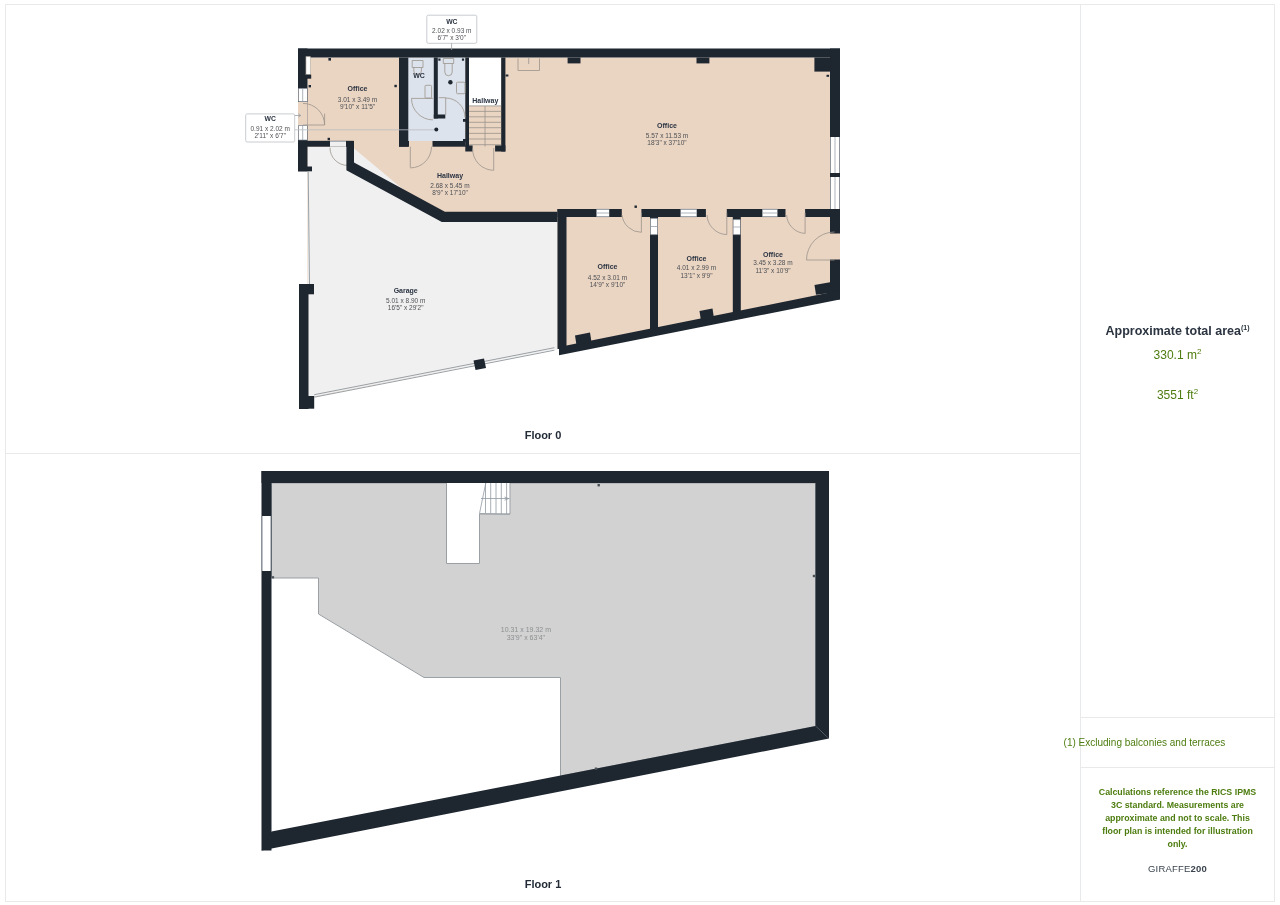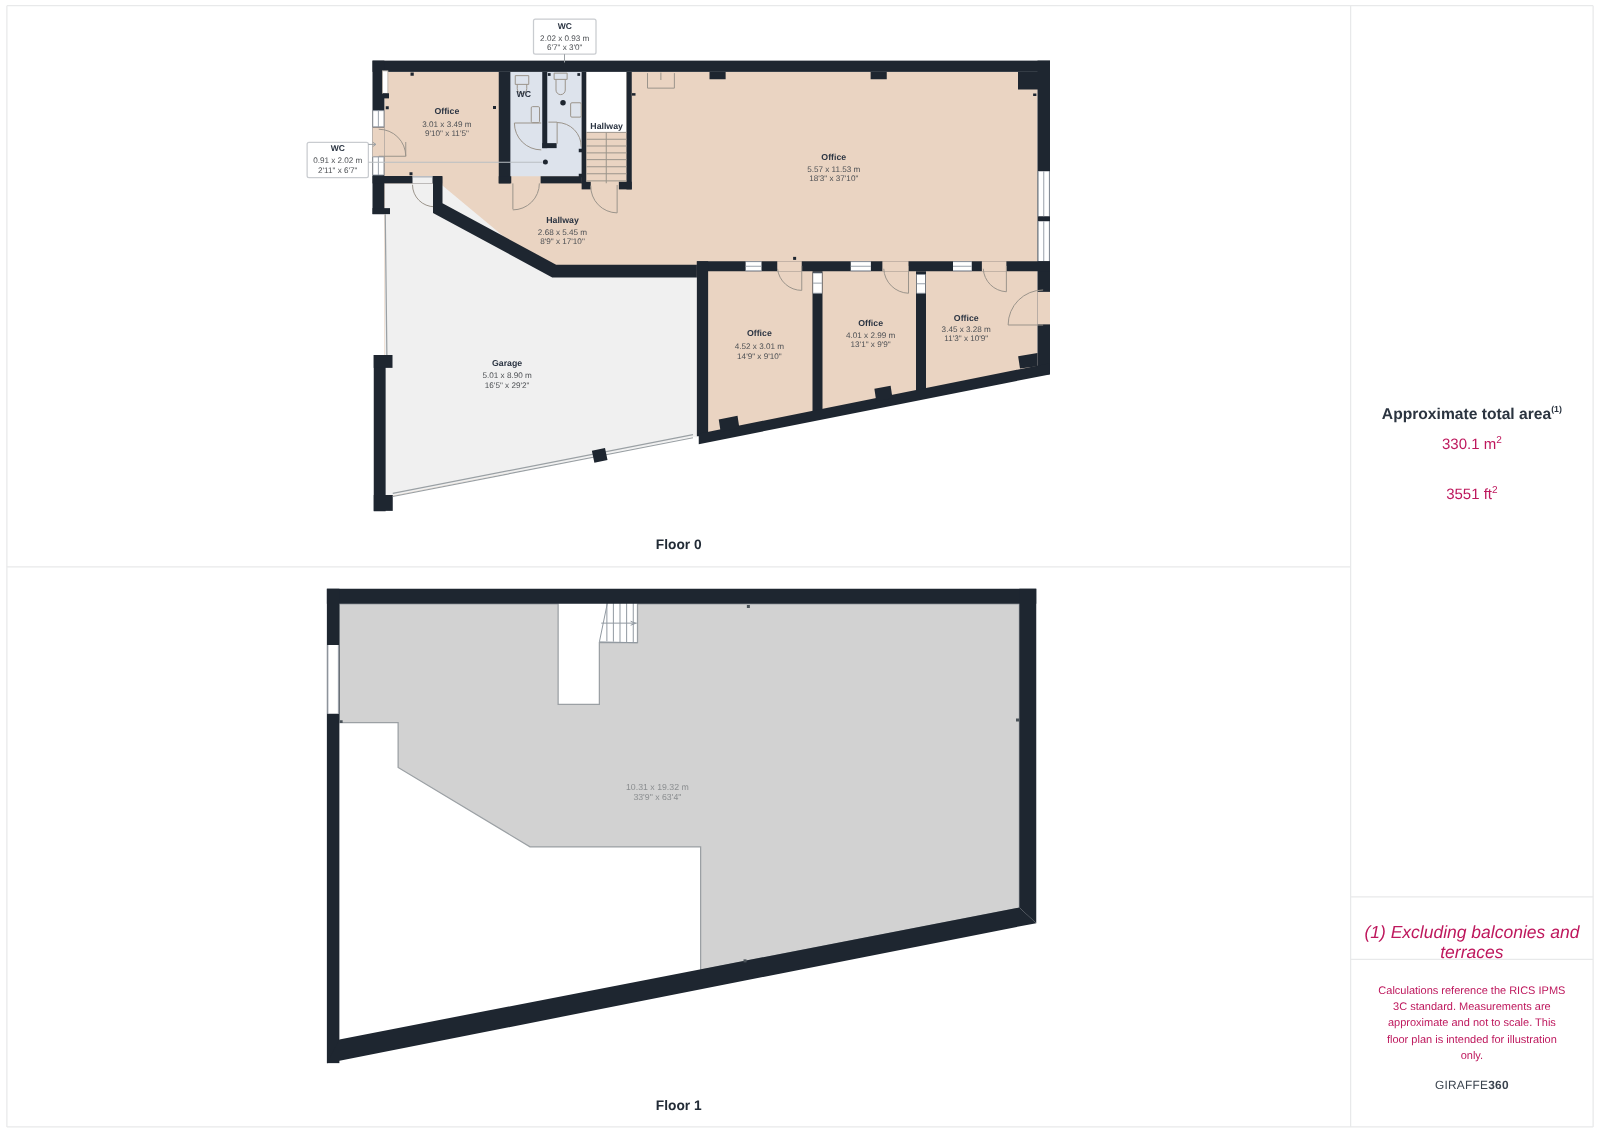--- a/index.html
+++ b/index.html
@@ -1,17 +1,17 @@
 <!DOCTYPE html>
 <html><head>
 <meta charset="utf-8">
 <style>
   html,body{margin:0;padding:0;background:#ffffff;width:1280px;height:905px;overflow:hidden;}
   body{font-family:"Liberation Sans", sans-serif;position:relative;}
-  .sbtxt{position:absolute;text-align:center;color:#be185d;}
+  .sbtxt{position:absolute;text-align:center;color:#4d7c0f;}
 </style>
 </head>
 <body>
 
 <svg width="1280" height="905" viewBox="0 0 1280 905" style="position:absolute;left:0;top:0" xmlns="http://www.w3.org/2000/svg">
 <defs>
 <style>
  .wall{fill:#1e2630;}
  .tan{fill:#ead4c2;}
  .wc{fill:#dde3ec;}
@@ -303,17 +303,17 @@
 <text class="flbl" x="543" y="888">Floor 1</text>
 </g>
 </svg>
 
 <div class="sbtxt" style="left:1081px;top:324px;width:193px;font-size:12.5px;font-weight:bold;color:#2b3440;">Approximate total area<span style="font-size:7px;vertical-align:super;">(1)</span></div>
 
 <div class="sbtxt" style="left:1081px;top:347px;width:193px;font-size:12px;">330.1 m<span style="font-size:8px;vertical-align:super;">2</span></div>
 
 <div class="sbtxt" style="left:1081px;top:387px;width:193px;font-size:12px;">3551 ft<span style="font-size:8px;vertical-align:super;">2</span></div>
 
-<div class="sbtxt" style="left:1081px;top:736.5px;width:193px;font-size:14px;font-style:italic;">(1) Excluding balconies and terraces</div>
-
-<div class="sbtxt" style="left:1081px;top:786px;width:193px;font-size:8.8px;line-height:13px;">Calculations reference the RICS IPMS<br>3C standard. Measurements are<br>approximate and not to scale. This<br>floor plan is intended for illustration<br>only.</div>
-
-<div class="sbtxt" style="left:1081px;top:862.5px;width:193px;font-size:9.5px;color:#3a434e;letter-spacing:0.2px;">GIRAFFE<span style="font-weight:bold;">360</span></div>
+<div class="sbtxt" style="left:1048px;top:736.5px;width:193px;font-size:10px;">(1) Excluding balconies and terraces</div>
+
+<div class="sbtxt" style="left:1081px;top:786px;width:193px;font-size:8.8px;line-height:13px;font-weight:bold;">Calculations reference the RICS IPMS<br>3C standard. Measurements are<br>approximate and not to scale. This<br>floor plan is intended for illustration<br>only.</div>
+
+<div class="sbtxt" style="left:1081px;top:862.5px;width:193px;font-size:9.5px;color:#3a434e;letter-spacing:0.2px;">GIRAFFE<span style="font-weight:bold;">200</span></div>
 
 </body></html>

